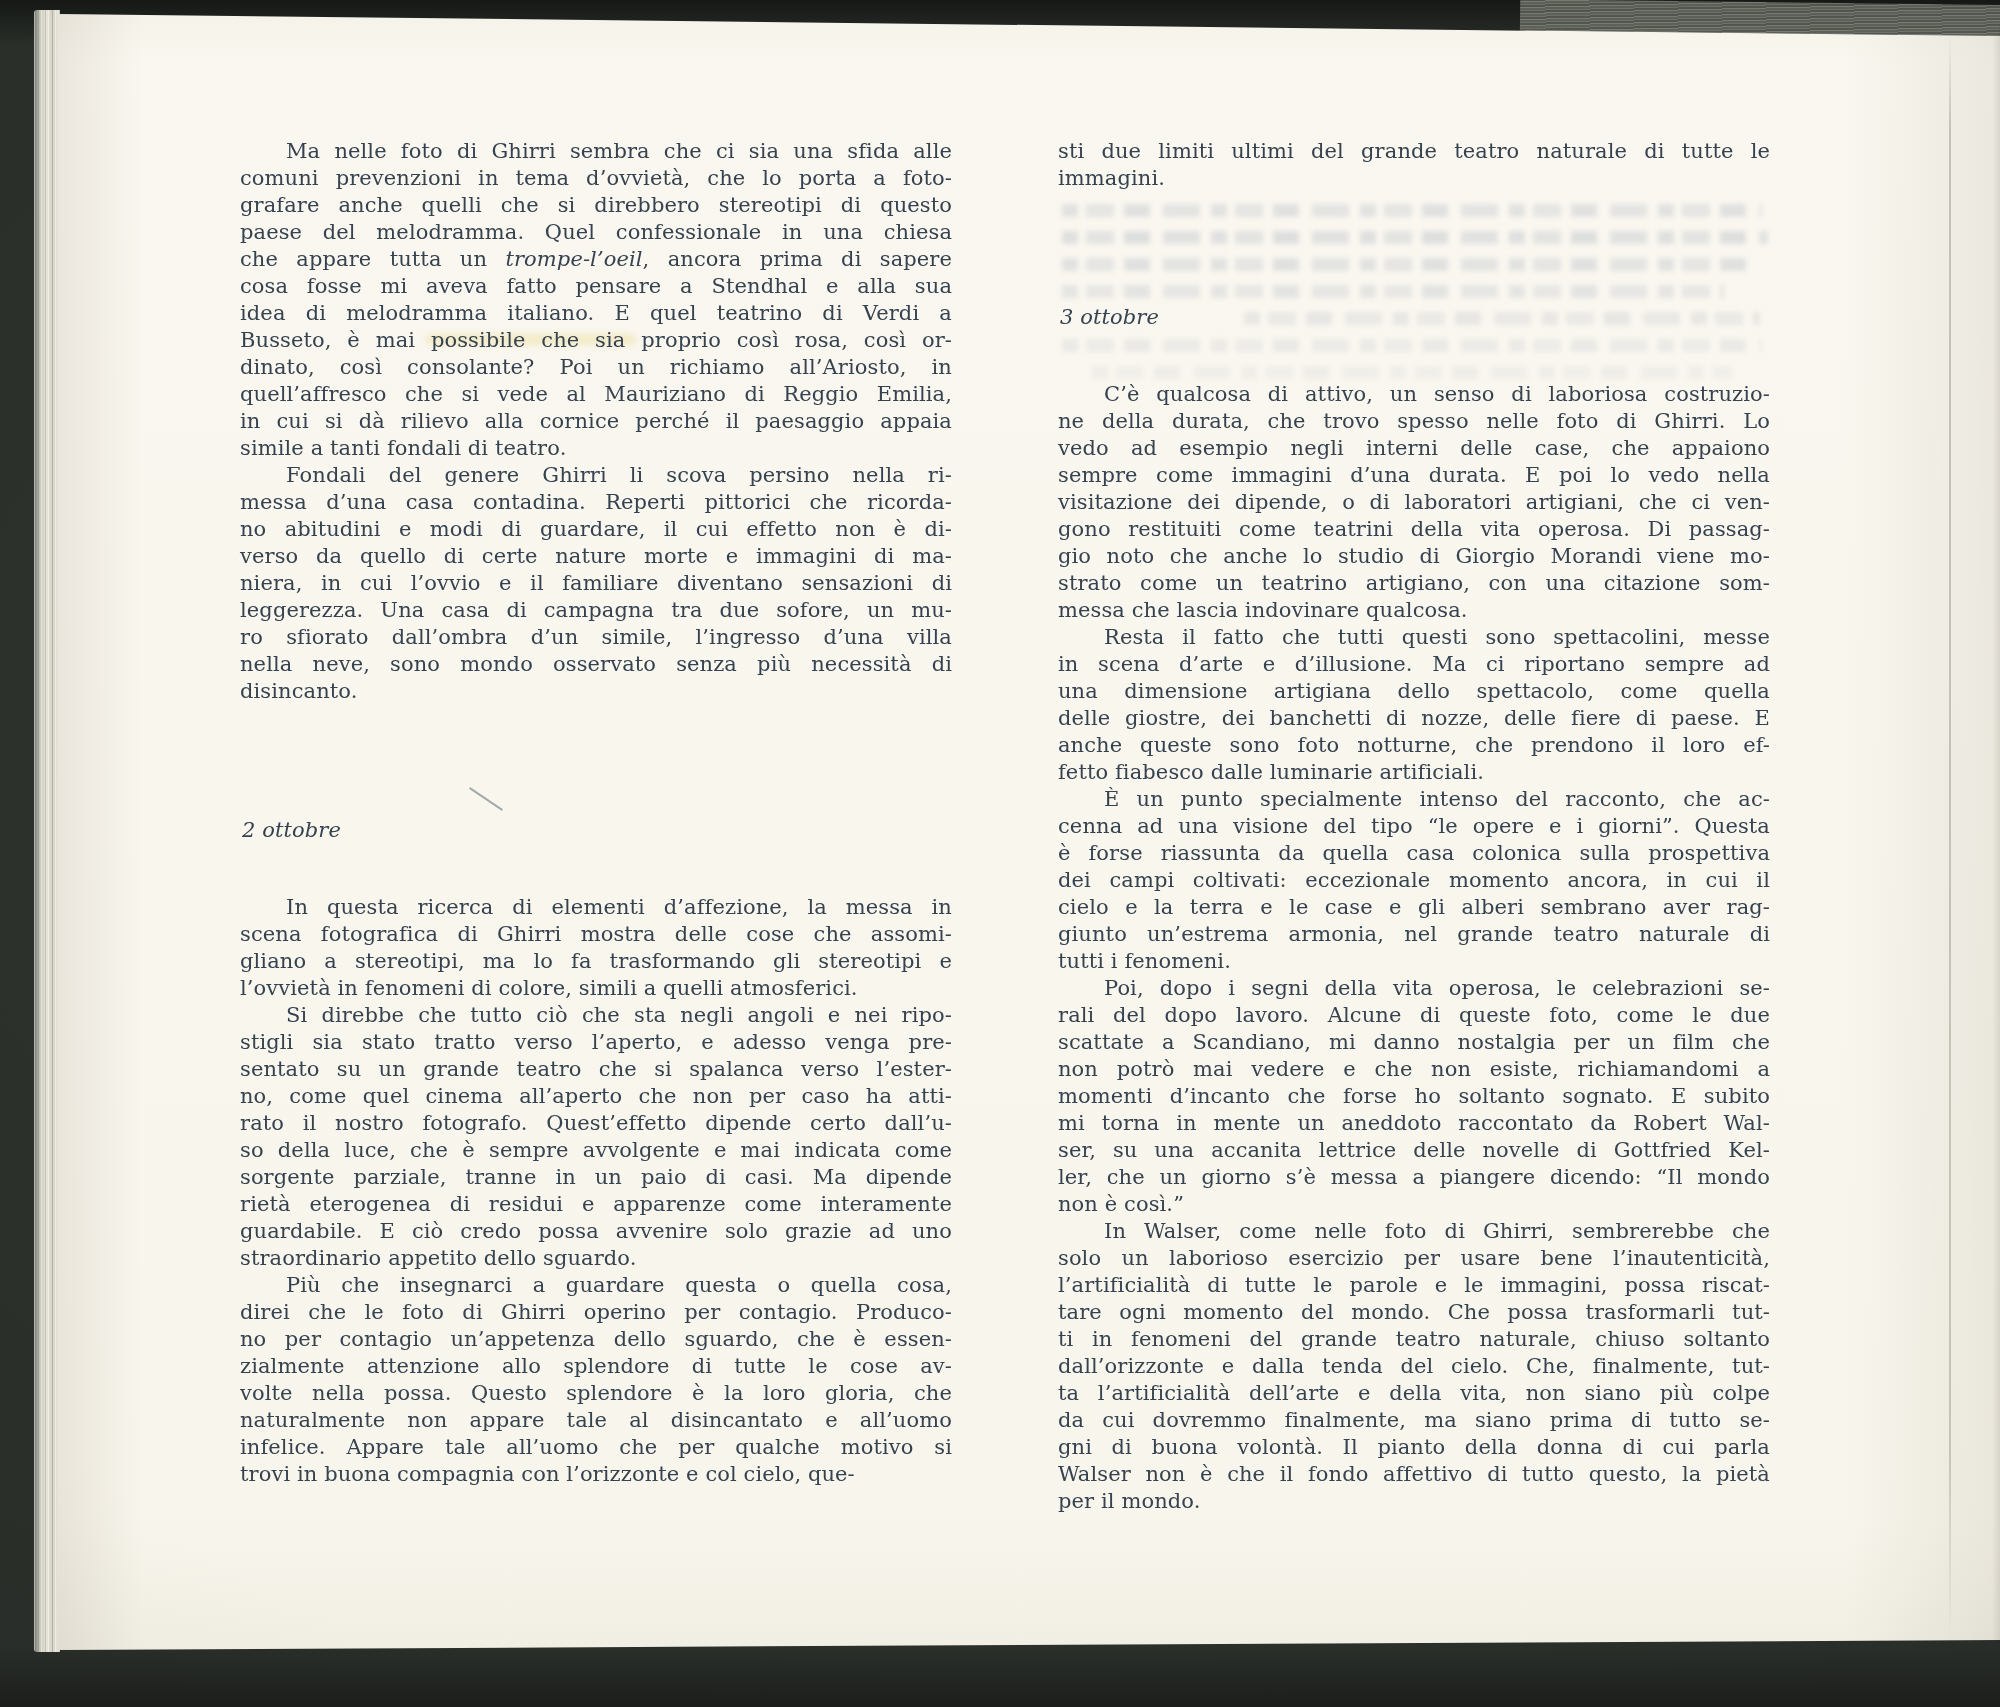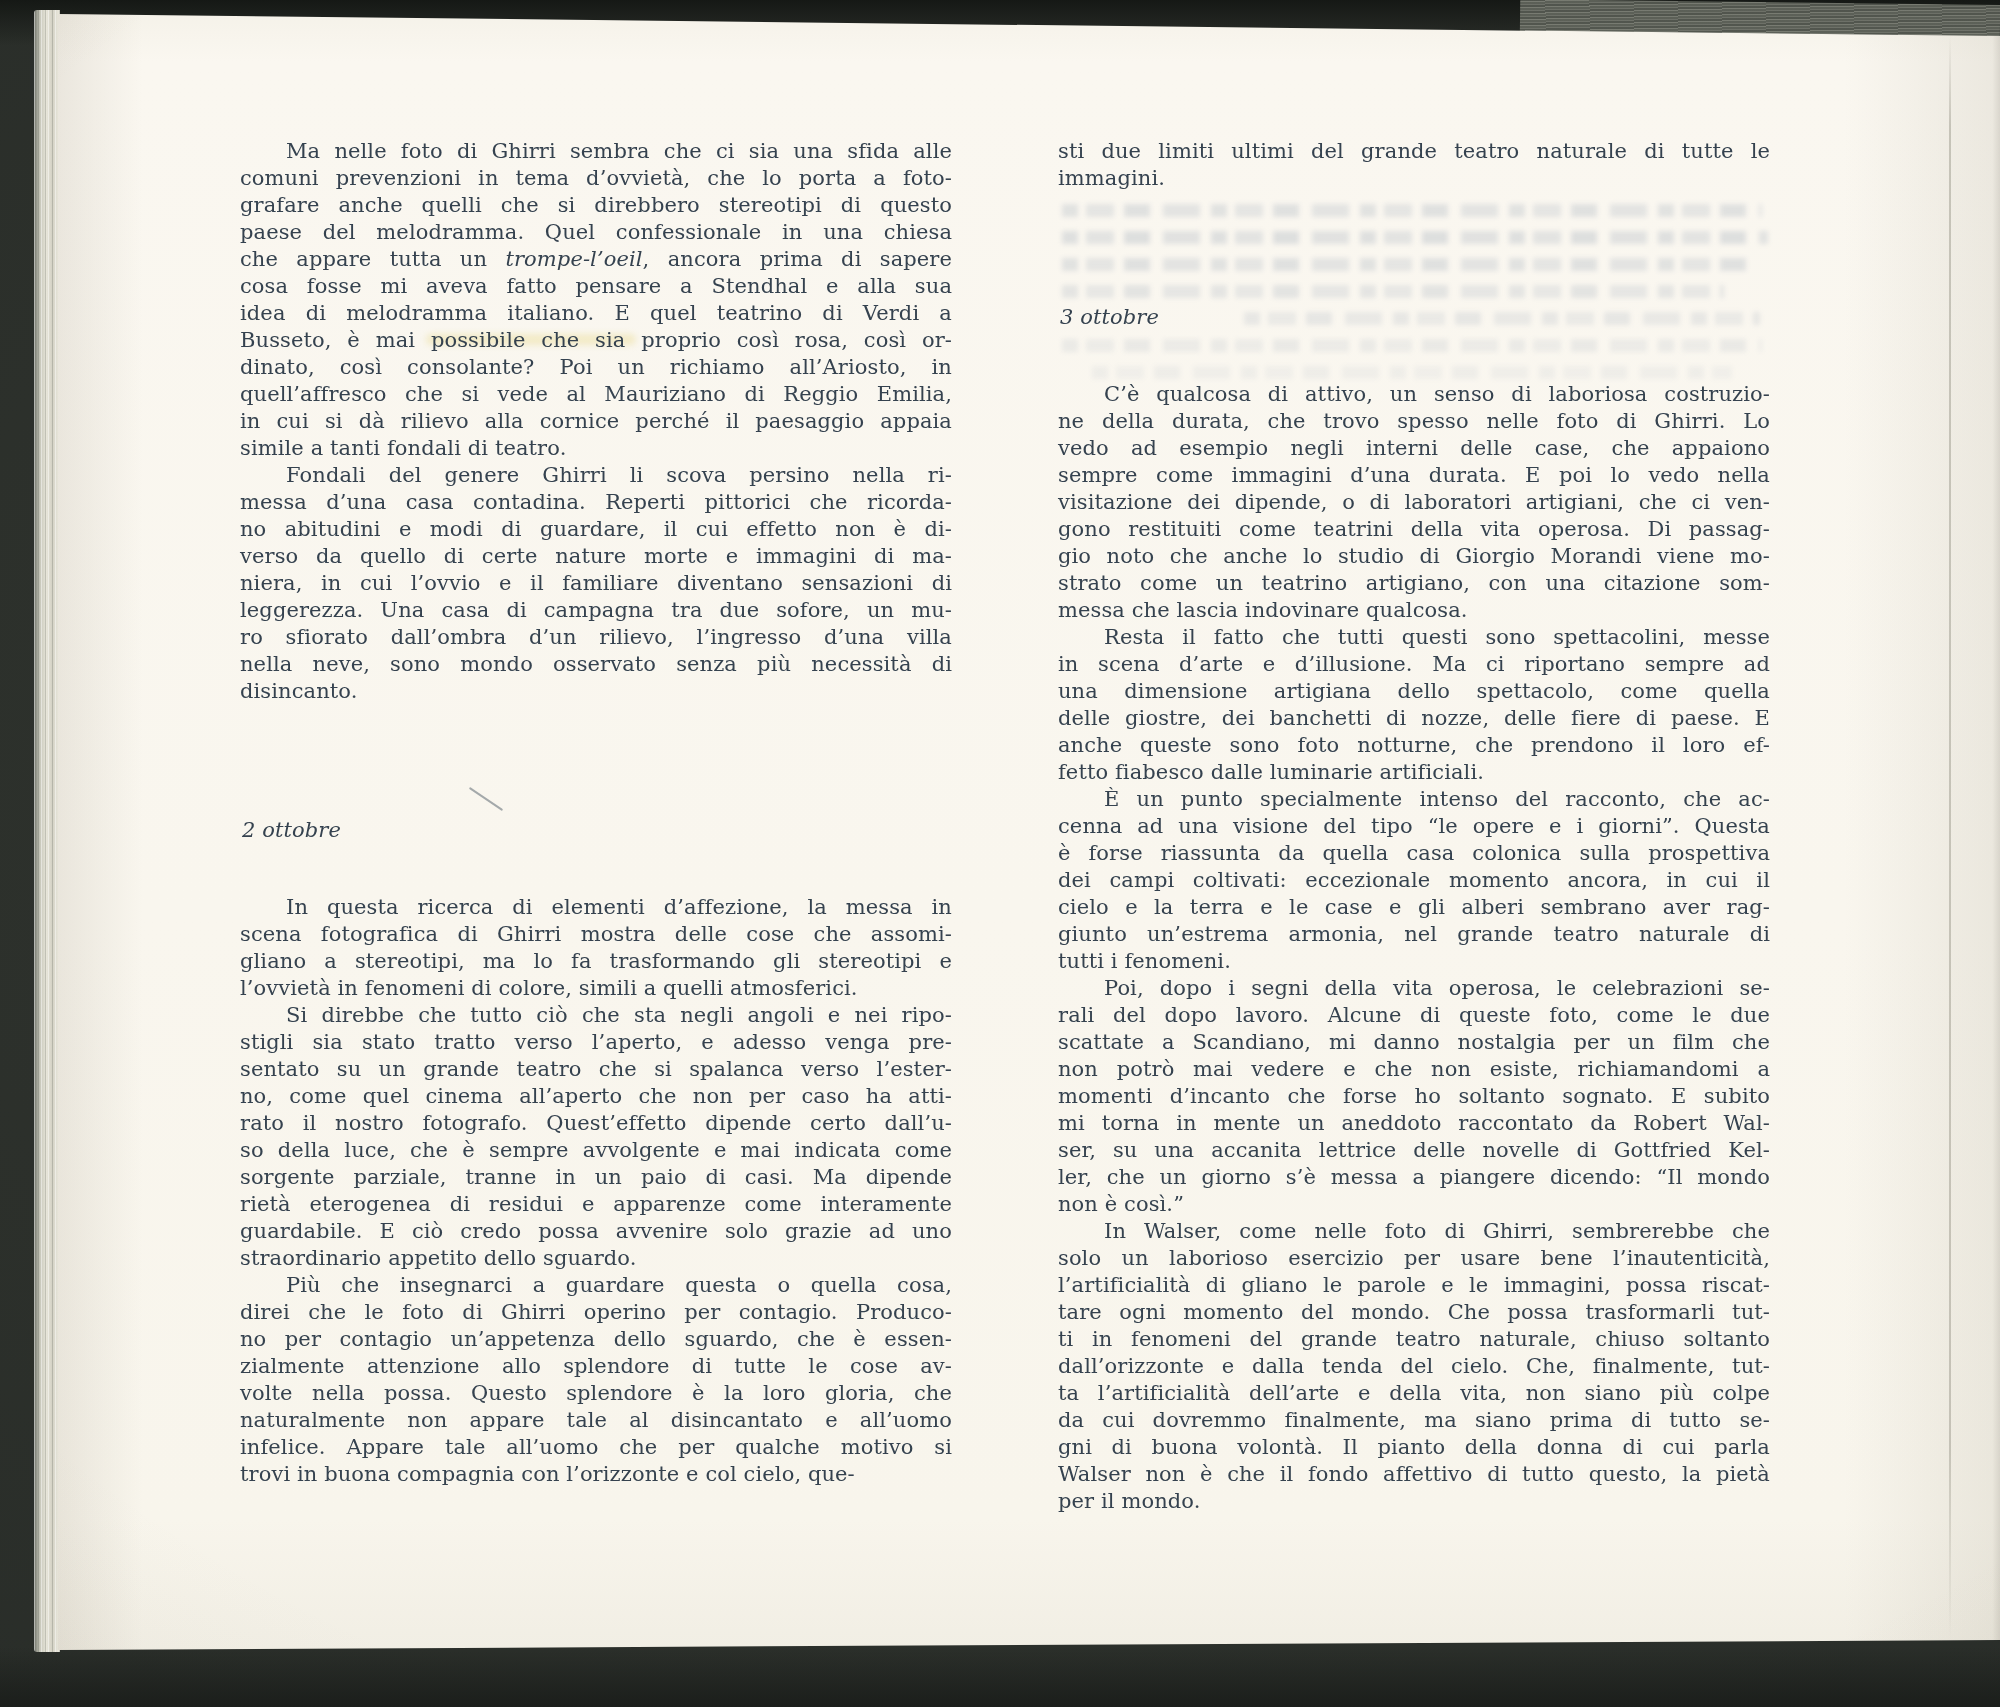--- a/index.html
+++ b/index.html
@@ -160,21 +160,21 @@
         <div class="line">in cui si dà rilievo alla cornice perché il paesaggio appaia</div>
         <div class="line last">simile a tanti fondali di teatro.</div>
       </div>
       <div class="para">
         <div class="line first">Fondali del genere Ghirri li scova persino nella ri-</div>
         <div class="line">messa d’una casa contadina. Reperti pittorici che ricorda-</div>
         <div class="line">no abitudini e modi di guardare, il cui effetto non è di-</div>
         <div class="line">verso da quello di certe nature morte e immagini di ma-</div>
         <div class="line">niera, in cui l’ovvio e il familiare diventano sensazioni di</div>
         <div class="line">leggerezza. Una casa di campagna tra due sofore, un mu-</div>
-        <div class="line">ro sfiorato dall’ombra d’un rilievo, l’ingresso d’una villa</div>
+        <div class="line">ro sfiorato dall’ombra d’un simile, l’ingresso d’una villa</div>
         <div class="line">nella neve, sono mondo osservato senza più necessità di</div>
         <div class="line last">disincanto.</div>
       </div>
       <div class="heading">2 ottobre</div>
       <div class="para">
         <div class="line first">In questa ricerca di elementi d’affezione, la messa in</div>
         <div class="line">scena fotografica di Ghirri mostra delle cose che assomi-</div>
         <div class="line">gliano a stereotipi, ma lo fa trasformando gli stereotipi e</div>
         <div class="line last">l’ovvietà in fenomeni di colore, simili a quelli atmosferici.</div>
       </div>
@@ -242,21 +242,21 @@
         <div class="line">non potrò mai vedere e che non esiste, richiamandomi a</div>
         <div class="line">momenti d’incanto che forse ho soltanto sognato. E subito</div>
         <div class="line">mi torna in mente un aneddoto raccontato da Robert Wal-</div>
         <div class="line">ser, su una accanita lettrice delle novelle di Gottfried Kel-</div>
         <div class="line">ler, che un giorno s’è messa a piangere dicendo: “Il mondo</div>
         <div class="line last">non è così.”</div>
       </div>
       <div class="para">
         <div class="line first">In Walser, come nelle foto di Ghirri, sembrerebbe che</div>
         <div class="line">solo un laborioso esercizio per usare bene l’inautenticità,</div>
-        <div class="line">l’artificialità di gliano le parole e le immagini, possa riscat-</div>
+        <div class="line">l’artificialità di tutte le parole e le immagini, possa riscat-</div>
         <div class="line">tare ogni momento del mondo. Che possa trasformarli tut-</div>
         <div class="line">ti in fenomeni del grande teatro naturale, chiuso soltanto</div>
         <div class="line">dall’orizzonte e dalla tenda del cielo. Che, finalmente, tut-</div>
         <div class="line">ta l’artificialità dell’arte e della vita, non siano più colpe</div>
         <div class="line">da cui dovremmo finalmente, ma siano prima di tutto se-</div>
         <div class="line">gni di buona volontà. Il pianto della donna di cui parla</div>
         <div class="line">Walser non è che il fondo affettivo di tutto questo, la pietà</div>
         <div class="line last">per il mondo.</div>
       </div>
     </div>

